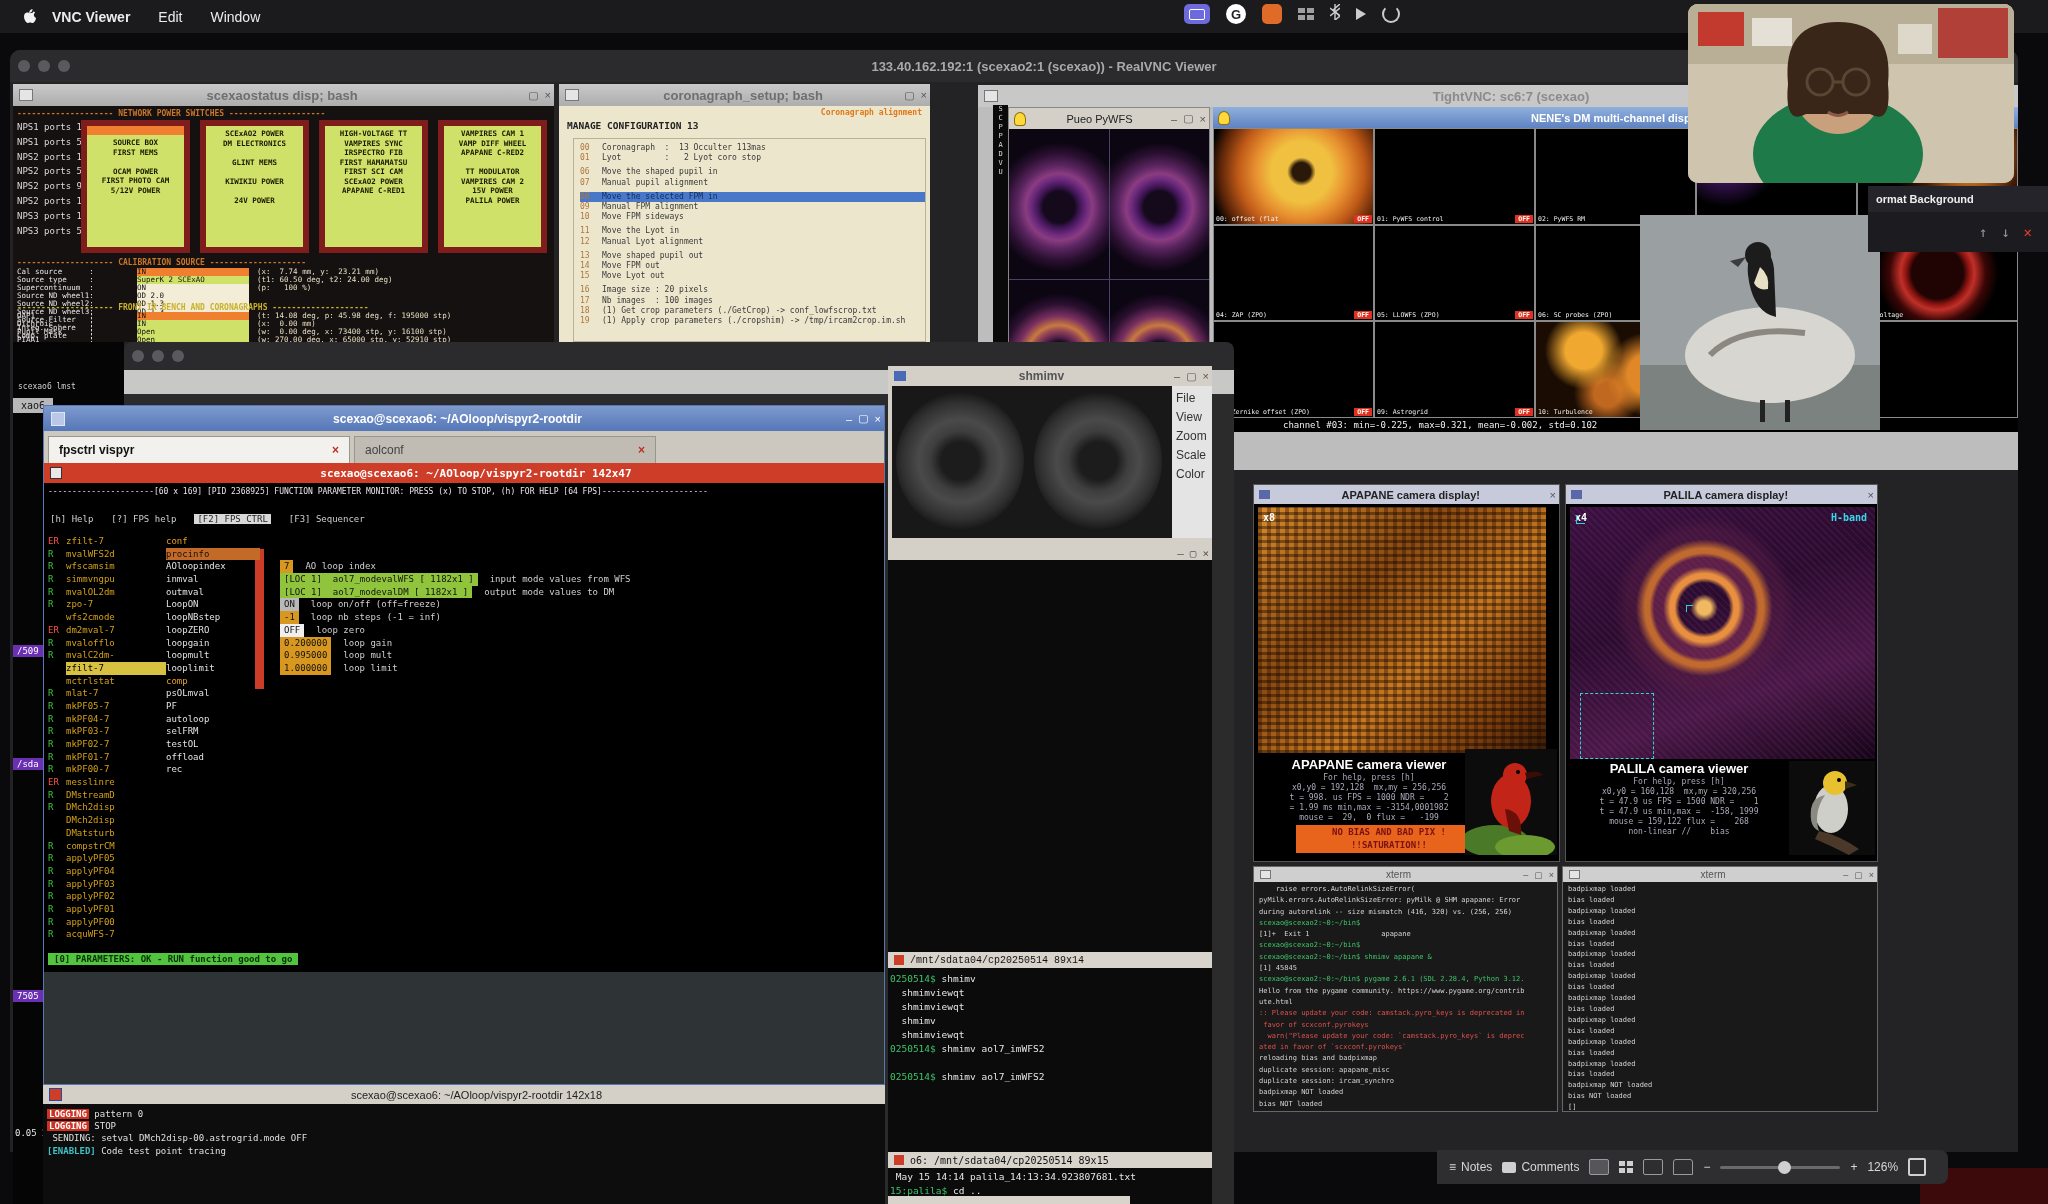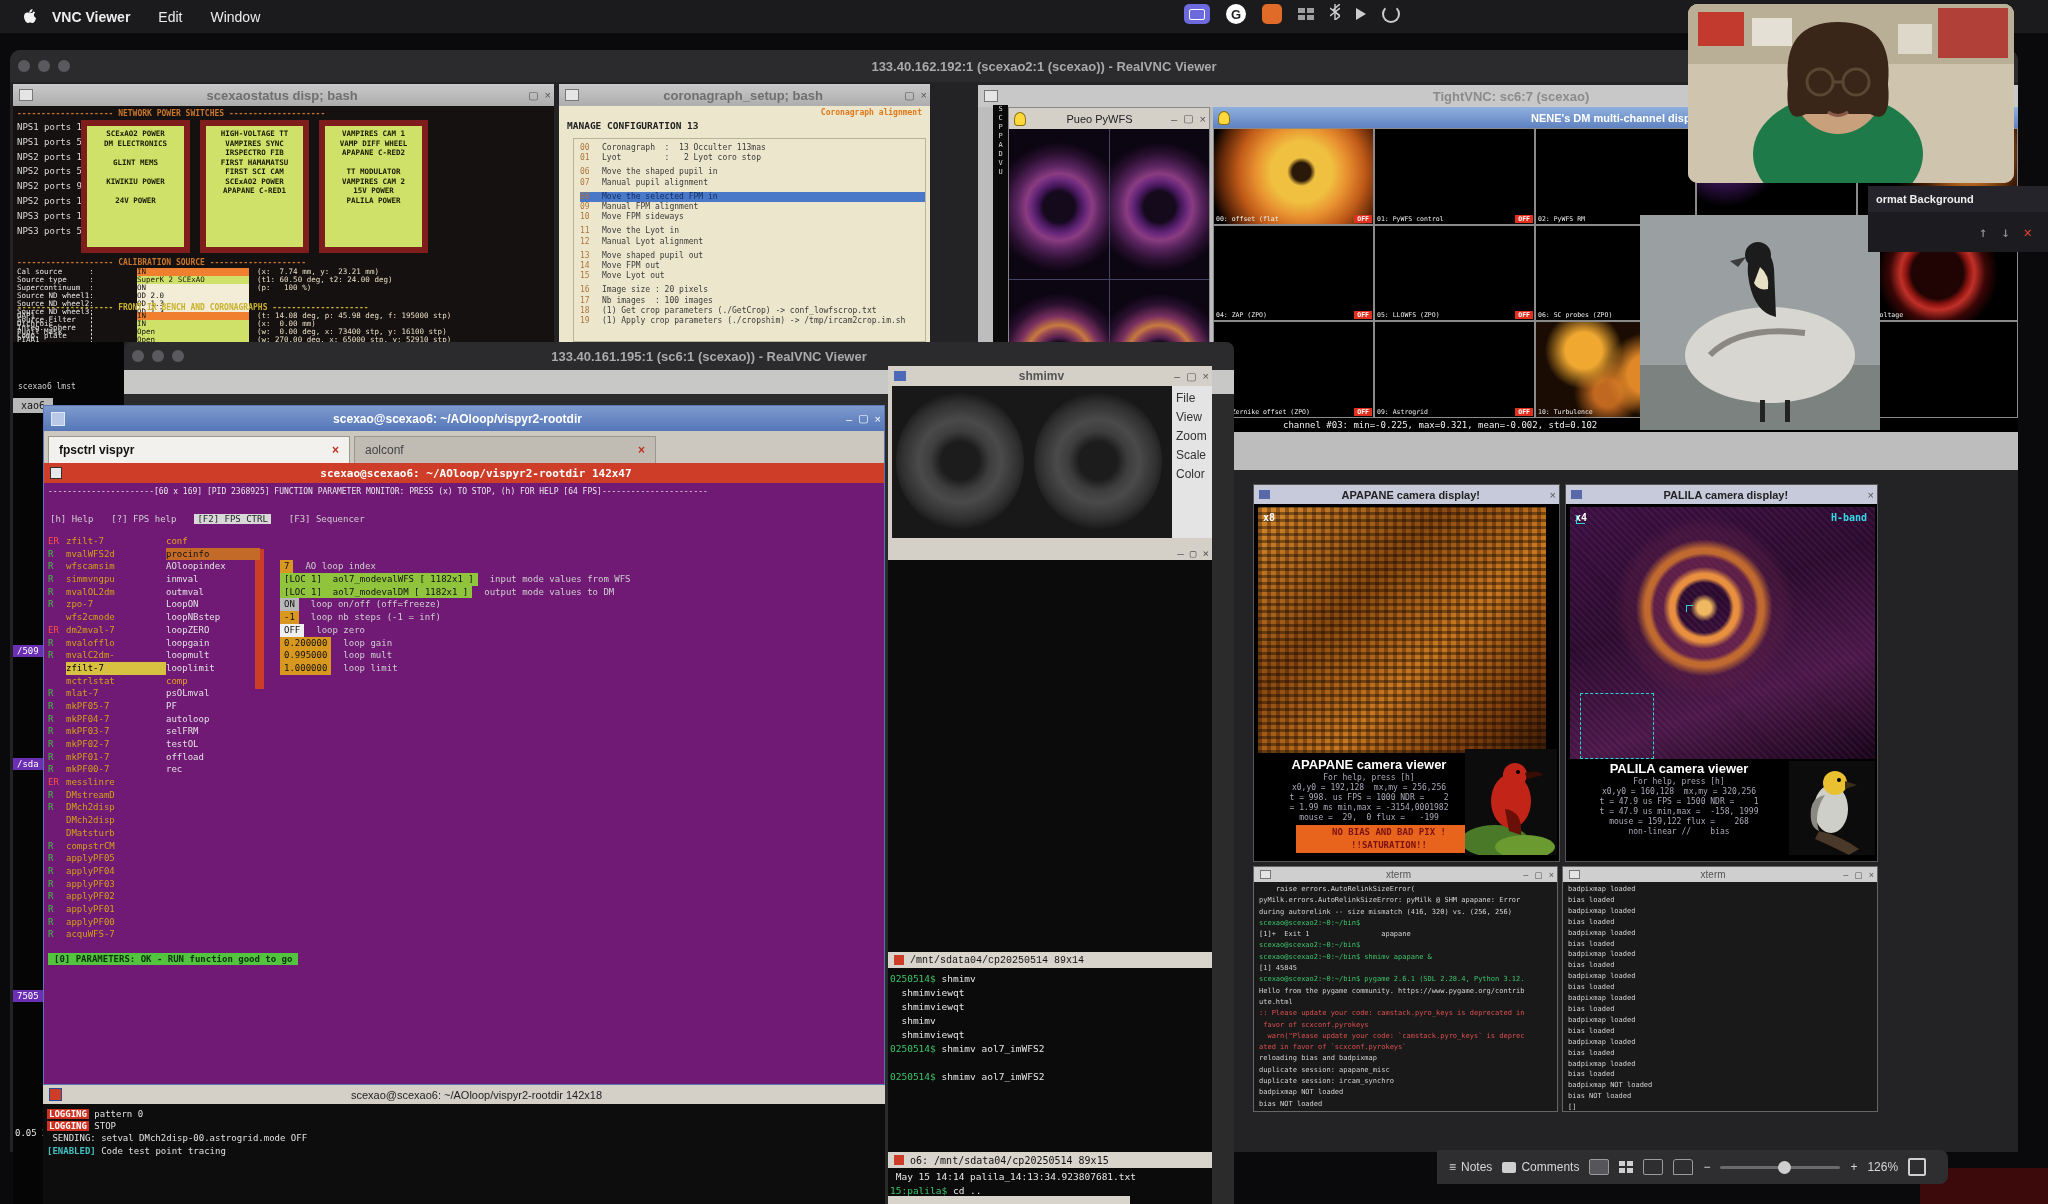--- a/index.html
+++ b/index.html
@@ -76,21 +76,21 @@
   
   .fwin{left:43px;top:405px;width:842px;height:680px;background:#2e3336;border:1px solid #5a77b4;box-sizing:border-box;}
   .fblue{height:25px;background:linear-gradient(#7e9ace,#5577b8);display:flex;align-items:center;color:#fff;
          font:bold 12px "Liberation Sans",sans-serif;}
   .ftabs{height:32px;background:#ccc8c0;display:flex;align-items:flex-end;font:12px "Liberation Sans",sans-serif;}
   .ftab{height:26px;display:flex;align-items:center;padding:0 10px;margin-left:4px;border:1px solid #9a968e;border-bottom:none;width:280px;}
   .ftab.active{background:#f2f1ee;color:#111;font-weight:bold;}
   .ftab.inactive{background:#c0bcb4;color:#444;}
   .ftab .tx{color:#c03020;margin-left:auto;font-weight:bold;}
   .fred{height:20px;background:#cd3d28;color:#fff;display:flex;align-items:center;font:bold 11px "DejaVu Sans Mono",monospace;}
-  .fterm{position:relative;height:601px;background:#701a75;color:#d0d0d0;overflow:hidden;}
+  .fterm{position:relative;height:489px;background:#000000;color:#d0d0d0;overflow:hidden;}
   .mon{font-size:8px;color:#e8e8e8;white-space:nowrap;}
   .helpseg{display:inline-block;margin-right:18px;font-size:9px;}
   .helpseg.hl{background:#d8d8d8;color:#222;padding:0 3px;}
   .frow{display:flex;height:12.7px;font-size:9px;line-height:12.7px;white-space:pre;}
   .c-st{width:18px;font-weight:normal;}
   .c-st.er{color:#ff5040;} .c-st.r{color:#40c040;}
   .c-proc{width:100px;color:#d4a017;overflow:hidden;}
   .c-proc.hl{background:#d8c040;color:#000;}
   .c-tree{width:94px;color:#e2e2e2;overflow:hidden;}
   .c-tree.c-or{color:#e8a020;} .c-tree.c-proci{background:#c46a28;color:#111;}
@@ -225,20 +225,26 @@
           <div class="npsrow">NPS1 ports 5-8  :</div>
           <div class="npsrow">NPS2 ports 1-4  :</div>
           <div class="npsrow">NPS2 ports 5-8  :</div>
           <div class="npsrow">NPS2 ports 9-12 :</div>
           <div class="npsrow">NPS2 ports 13-16:</div>
           <div class="npsrow">NPS3 ports 1-4  :</div>
           <div class="npsrow">NPS3 ports 5-8  :</div>
         </div>
       <div class="abs" style="left:68px;top:14px;display:flex;gap:10px;">
 
+      <div class="pwr first" style="height:118px;">SOURCE BOX
+FIRST MEMS
+
+OCAM POWER
+FIRST PHOTO CAM
+5/12V POWER</div>
           <div class="pwr" style="height:118px;">SCExAO2 POWER
 DM ELECTRONICS
 
 GLINT MEMS
 
 KIWIKIU POWER
 
 24V POWER</div>
           <div class="pwr" style="height:118px;">HIGH-VOLTAGE TT
 VAMPIRES SYNC
@@ -462,21 +468,20 @@
   <div class="abs fbicons">
     <span>↑</span>
     <span>↓</span>
     <span style="color:#e04030;">✕</span>
   </div>
 
   <div class="abs vnc2bar" style="z-index:6;">
     <span class="dot"></span>
     <span class="dot"></span>
     <span class="dot"></span>
-    <span class="vnctitle">133.40.161.195:1 (sc6:1 (scexao)) - RealVNC Viewer</span>
   </div>
   <div class="abs vnc2tool" style="z-index:6;"></div>
   <div class="abs vnc2body" style="z-index:5;"></div>
 
   <div class="abs leftstrip" style="z-index:7;">
     <div style="position:absolute;left:5px;top:40px;font-size:8px;color:#cfcfcf;">scexao6 lmst</div>
     <div style="position:absolute;left:0;top:56px;background:#b8b8b8;color:#111;font-size:10px;padding:2px 8px;">xao6</div>
     <div class="ptag" style="left:0;top:303px;">/509</div>
     <div class="ptag" style="left:0;top:416px;">/sda</div>
     <div class="ptag" style="left:0;top:648px;">7505</div>

